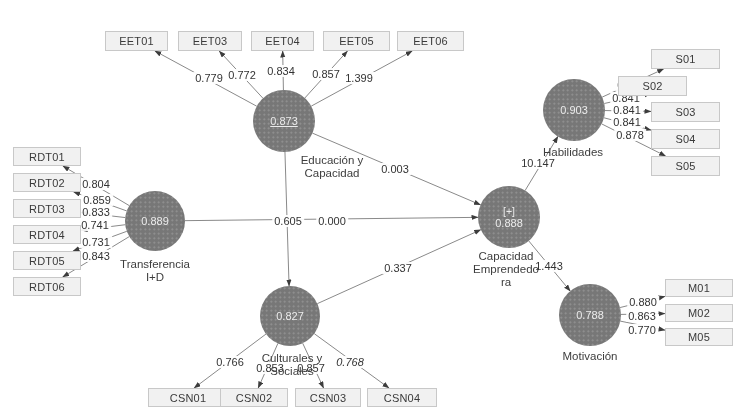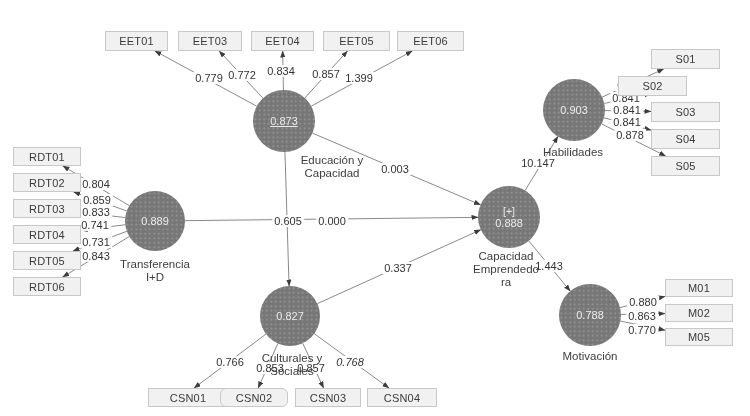--- a/index.html
+++ b/index.html
@@ -123,21 +123,21 @@
     </div>
     <div class="box" style="left: 13px; top: 251px; width: 68px; height: 19px;">
       <span>RDT05</span>
     </div>
     <div class="box" style="left: 13px; top: 277px; width: 68px; height: 19px;">
       <span>RDT06</span>
     </div>
     <div class="box" style="left: 148px; top: 388px; width: 80px; height: 19px;">
       <span>CSN01</span>
     </div>
-    <div class="box" style="left: 220px; top: 388px; width: 68px; height: 19px; border-radius: 6px;">
+    <div class="box" style="left: 220px; top: 388px; width: 68px; height: 19px;">
       <span>CSN02</span>
     </div>
     <div class="box" style="left: 295px; top: 388px; width: 66px; height: 19px;">
       <span>CSN03</span>
     </div>
     <div class="box" style="left: 367px; top: 388px; width: 70px; height: 19px;">
       <span>CSN04</span>
     </div>
     <div class="box" style="left: 651px; top: 49px; width: 69px; height: 20px;">
       <span>S01</span>

